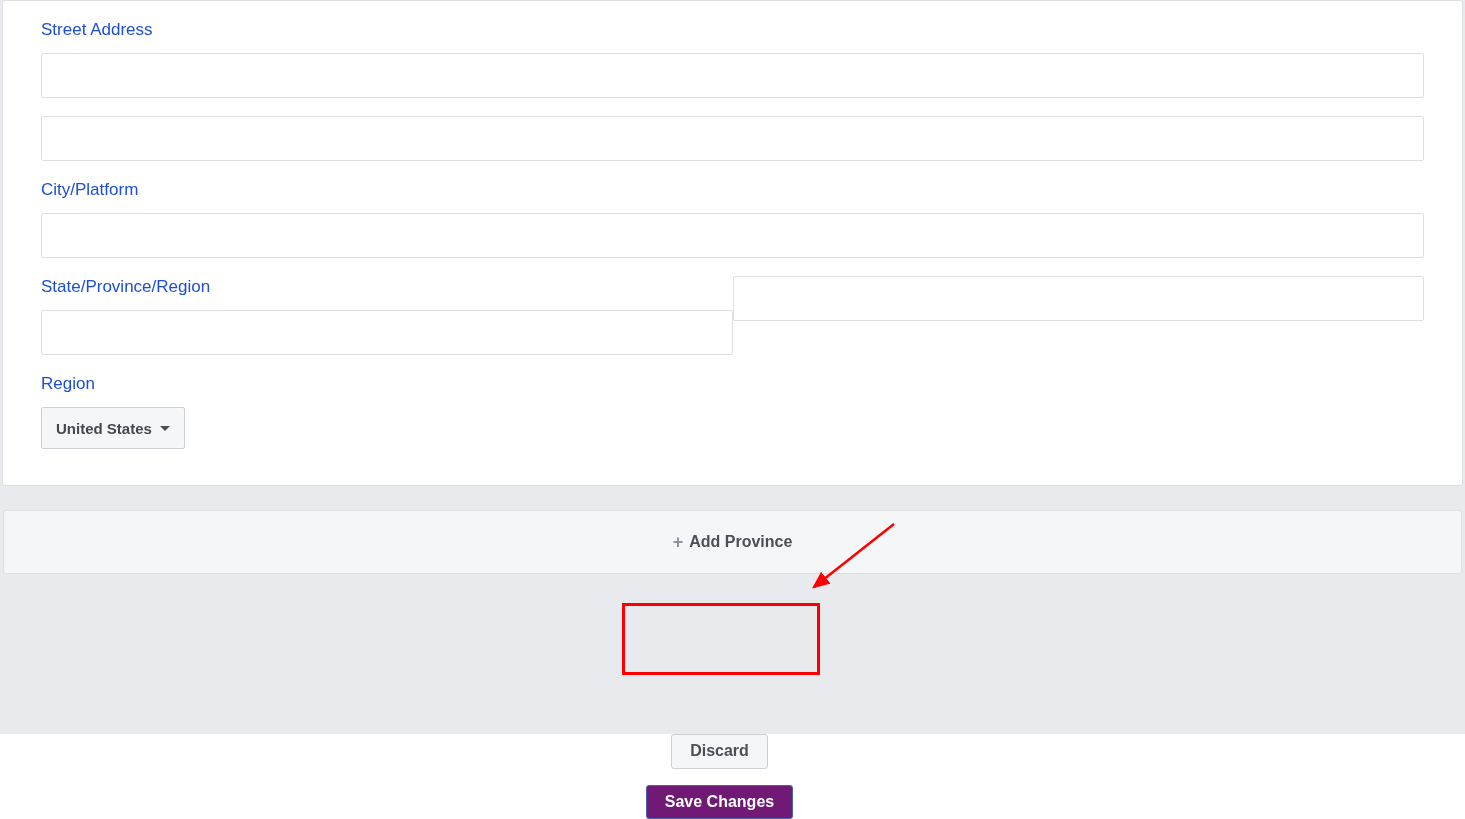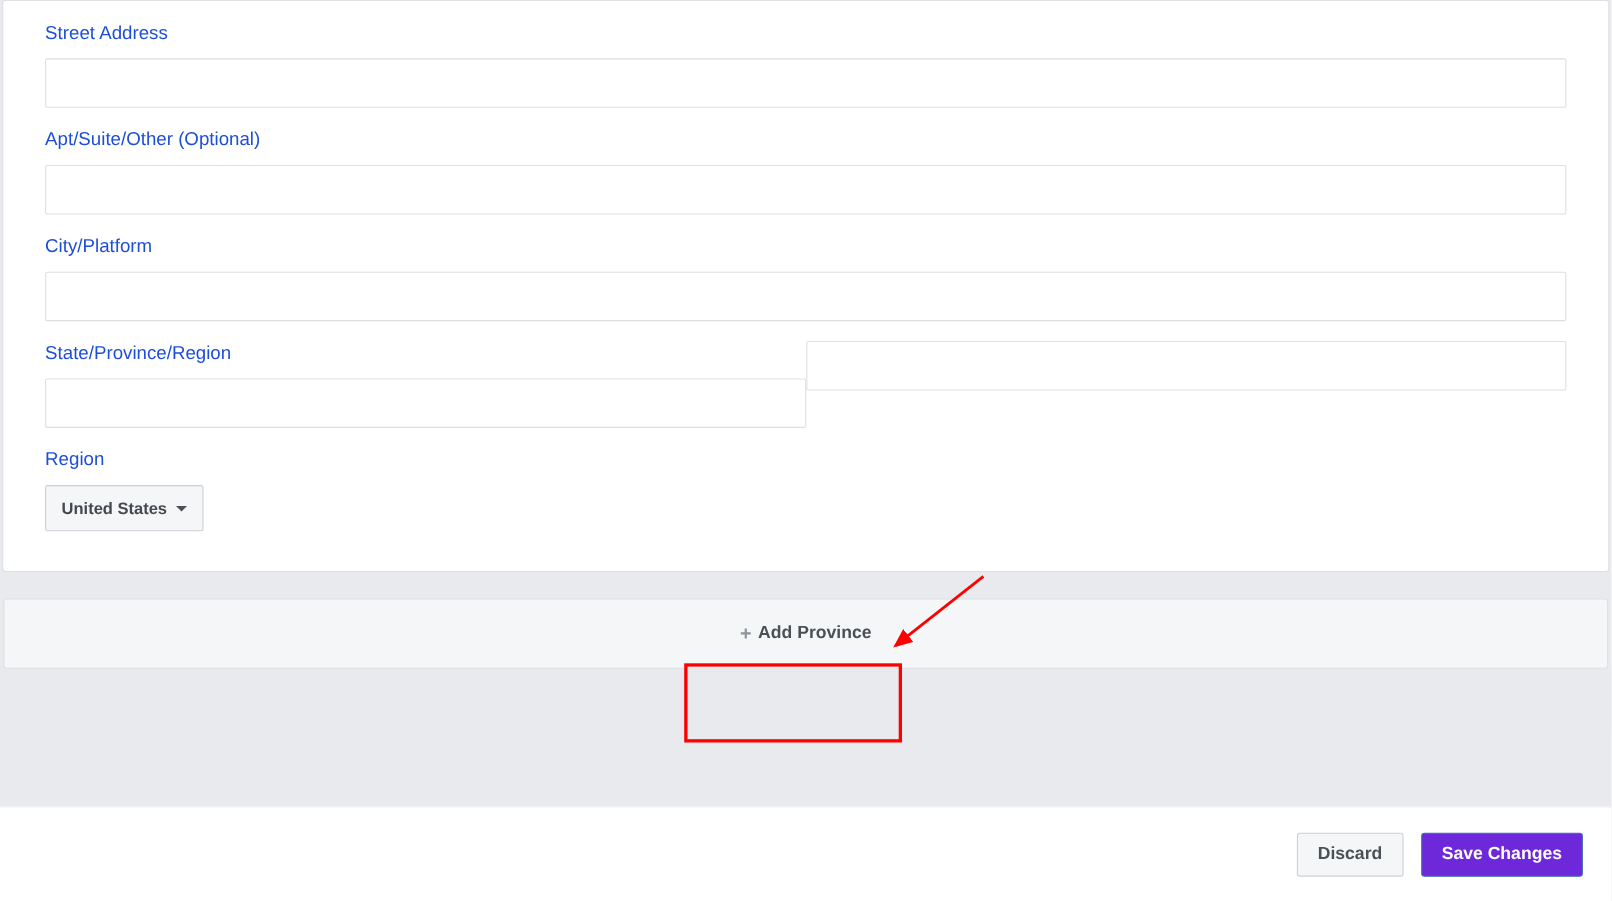--- a/index.html
+++ b/index.html
@@ -104,37 +104,38 @@
       right: 0;
       bottom: 0;
       height: 86px;
       background: #fff;
       border-top: 1px solid #e9ebee;
       display: flex;
       align-items: center;
       justify-content: flex-end;
       padding-right: 26px;
       gap: 16px;
+      flex-direction: column;
     }
     .btn {
       height: 40px;
       border-radius: 3px;
       font-size: 16px;
       font-weight: 600;
       padding: 0 18px;
       cursor: pointer;
       border: 1px solid transparent;
     }
     .btn-secondary {
       background: #f5f6f7;
       border-color: #ccd0d5;
       color: #4b4f56;
     }
     .btn-primary {
-      background: #6d28d9;
+      background: #701a75;
       border-color: #4267b2;
       color: #fff;
     }
     .spacer-below {
       height: 60px;
       background: #e9eaed;
     }
     
     .annotation-box {
       position: absolute;
@@ -158,21 +159,20 @@
 <body>
 
 <div class="form-card">
 
   <div class="field-group">
     <label class="field-label">Street Address</label>
     <input type="text" class="text-input" value="" style="">
   </div>
 
   <div class="field-group">
-    <label class="field-label">Apt/Suite/Other (Optional)</label>
     <input type="text" class="text-input" value="" style="">
   </div>
 
   <div class="field-group">
     <label class="field-label">City/Platform</label>
     <input type="text" class="text-input" value="" style="">
   </div>
 
   <div class="field-group two-col">
     <div class="col">

